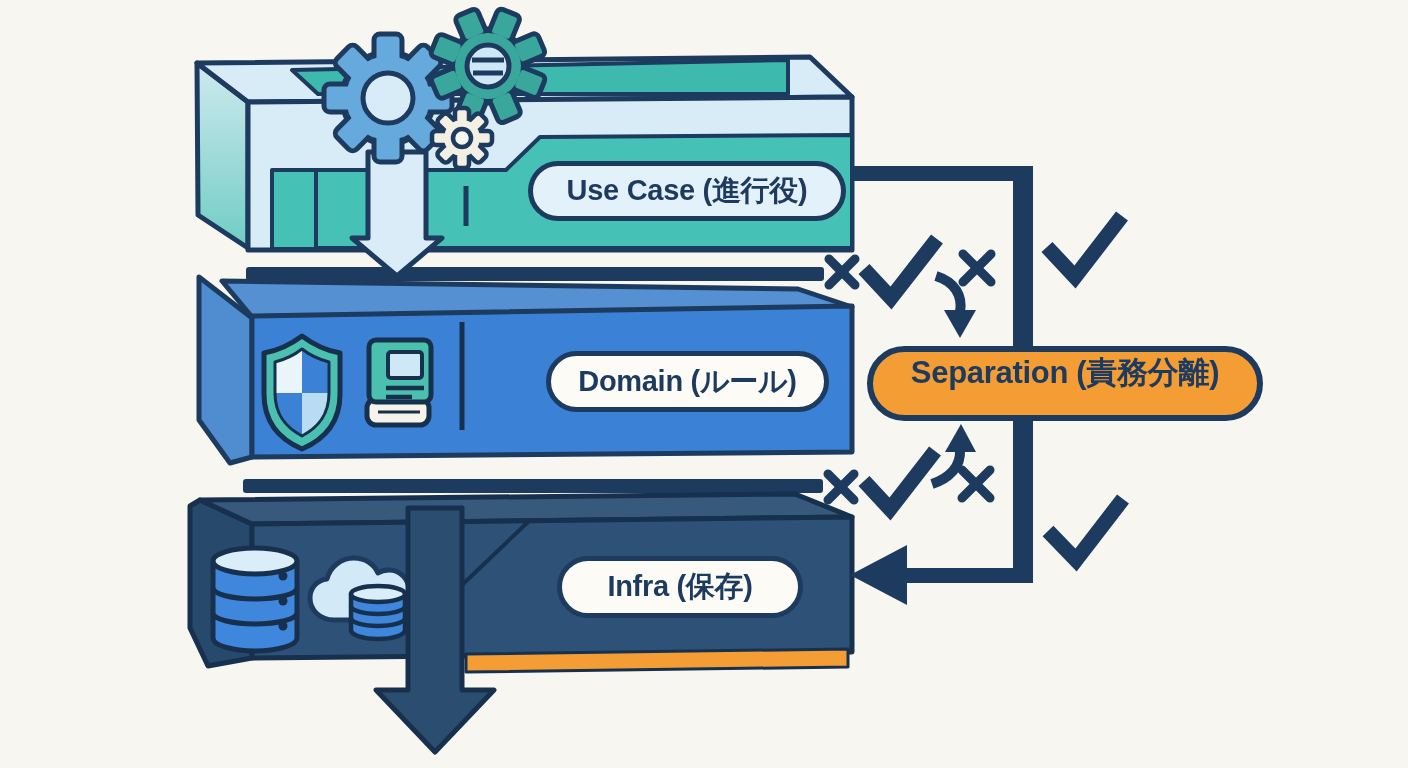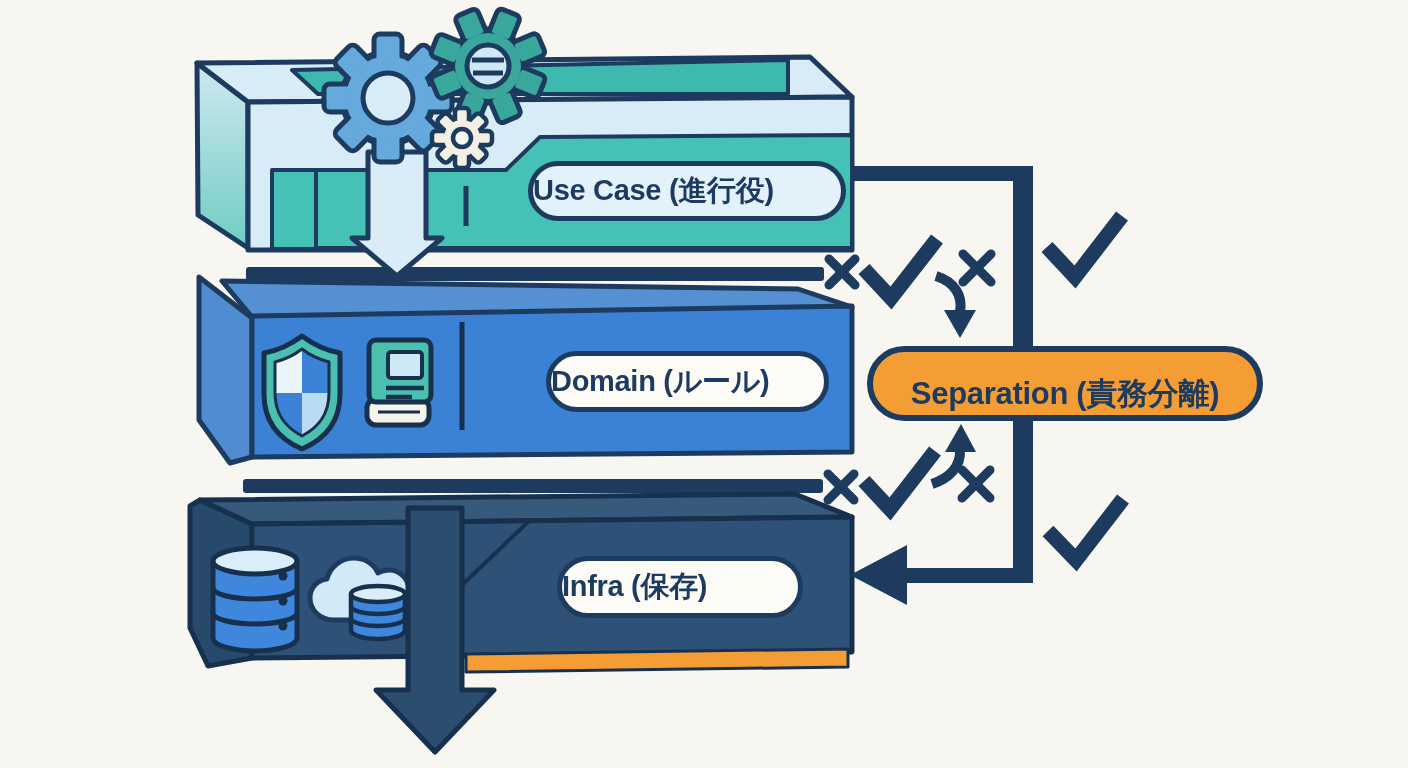--- a/index.html
+++ b/index.html
@@ -22,32 +22,32 @@
     --orange:#f59d35;
   }
   html,body{margin:0;padding:0;background:var(--bg);}
   #canvas{
     position:relative;width:1408px;height:768px;overflow:hidden;
     background:var(--bg);
     font-family:"Liberation Sans",sans-serif;
   }
   #scene{position:absolute;left:0;top:0;}
   .pill{
-    position:absolute;display:flex;align-items:center;justify-content:flex-start;
+    position:absolute;display:flex;align-items:center;justify-content:center;
     border:5px solid var(--navy);border-radius:36px;
     color:var(--navy);font-weight:bold;white-space:nowrap;
     box-sizing:border-box;letter-spacing:-0.3px;
   }
   .pill-usecase{left:528px;top:161px;width:318px;height:60px;background:var(--pill-uc);font-size:29px;}
   .pill-domain{left:546px;top:351px;width:283px;height:61px;background:var(--pill-white);font-size:29px;}
   .pill-infra{left:557px;top:556px;width:246px;height:62px;background:var(--pill-white);font-size:29px;}
   .badge{
     position:absolute;left:867px;top:346px;width:396px;height:75px;
     background:var(--orange);border:6px solid var(--navy);border-radius:40px;
-    display:flex;align-items:flex-end;justify-content:center;
+    display:flex;align-items:flex-start;justify-content:center;
     color:var(--navy);font-weight:bold;font-size:31px;box-sizing:border-box;
     letter-spacing:-0.3px;
   }
 </style>
 </head>
 <body>
 
 <div id="canvas">
 
 <svg id="scene" width="1408" height="768" viewBox="0 0 1408 768">

